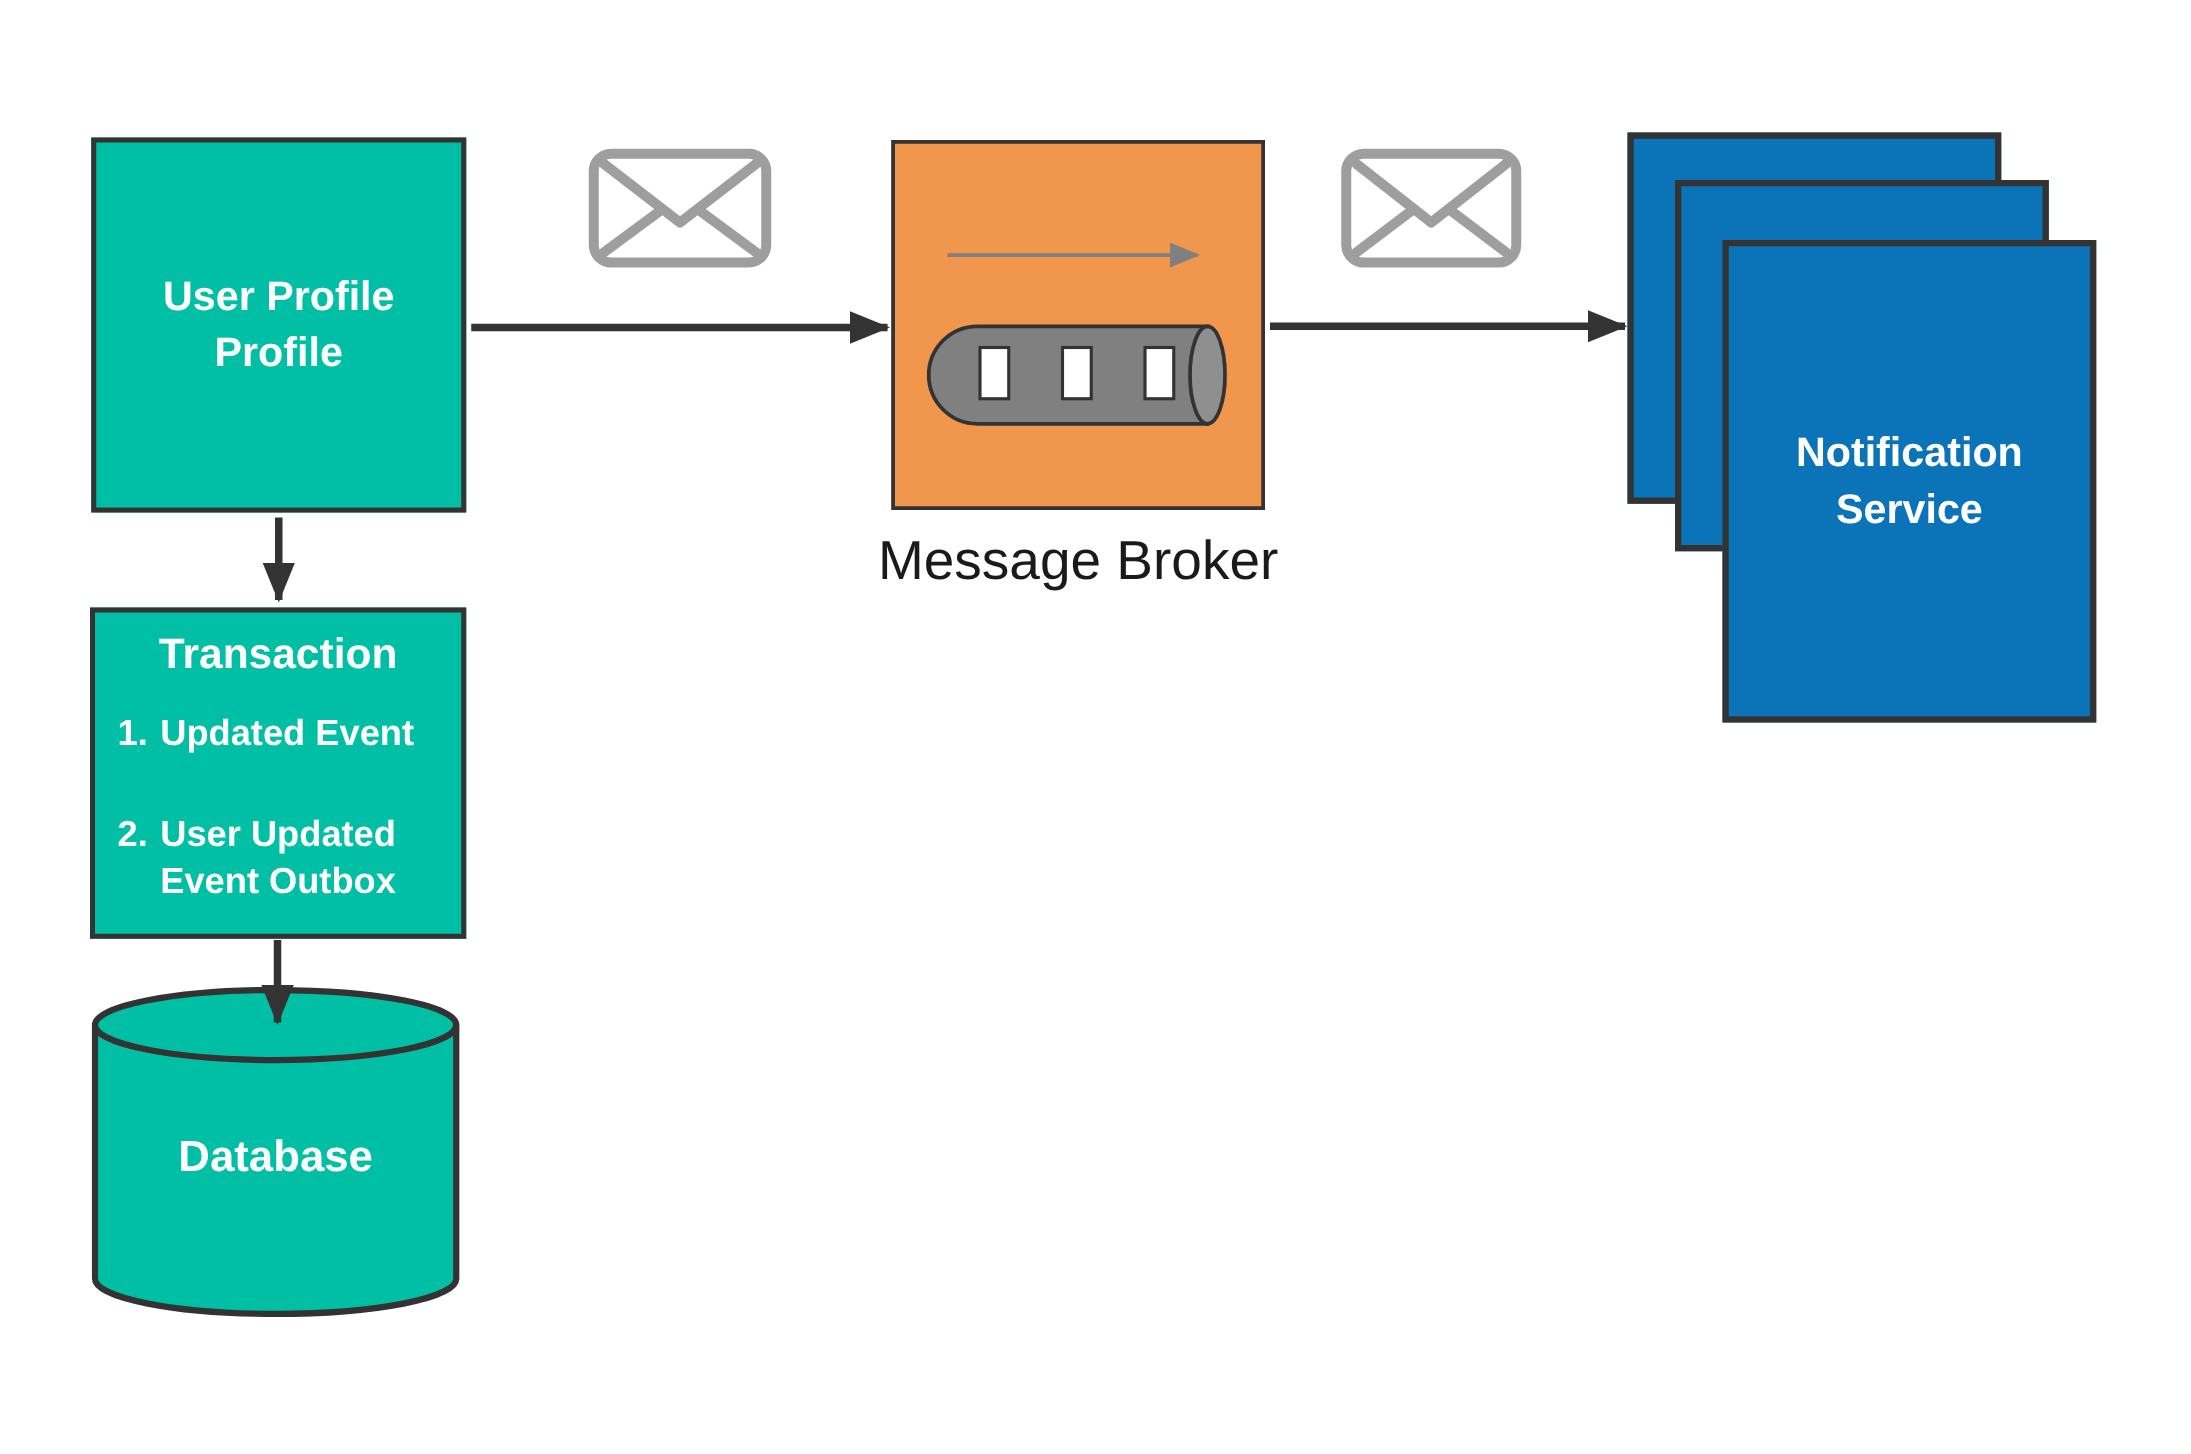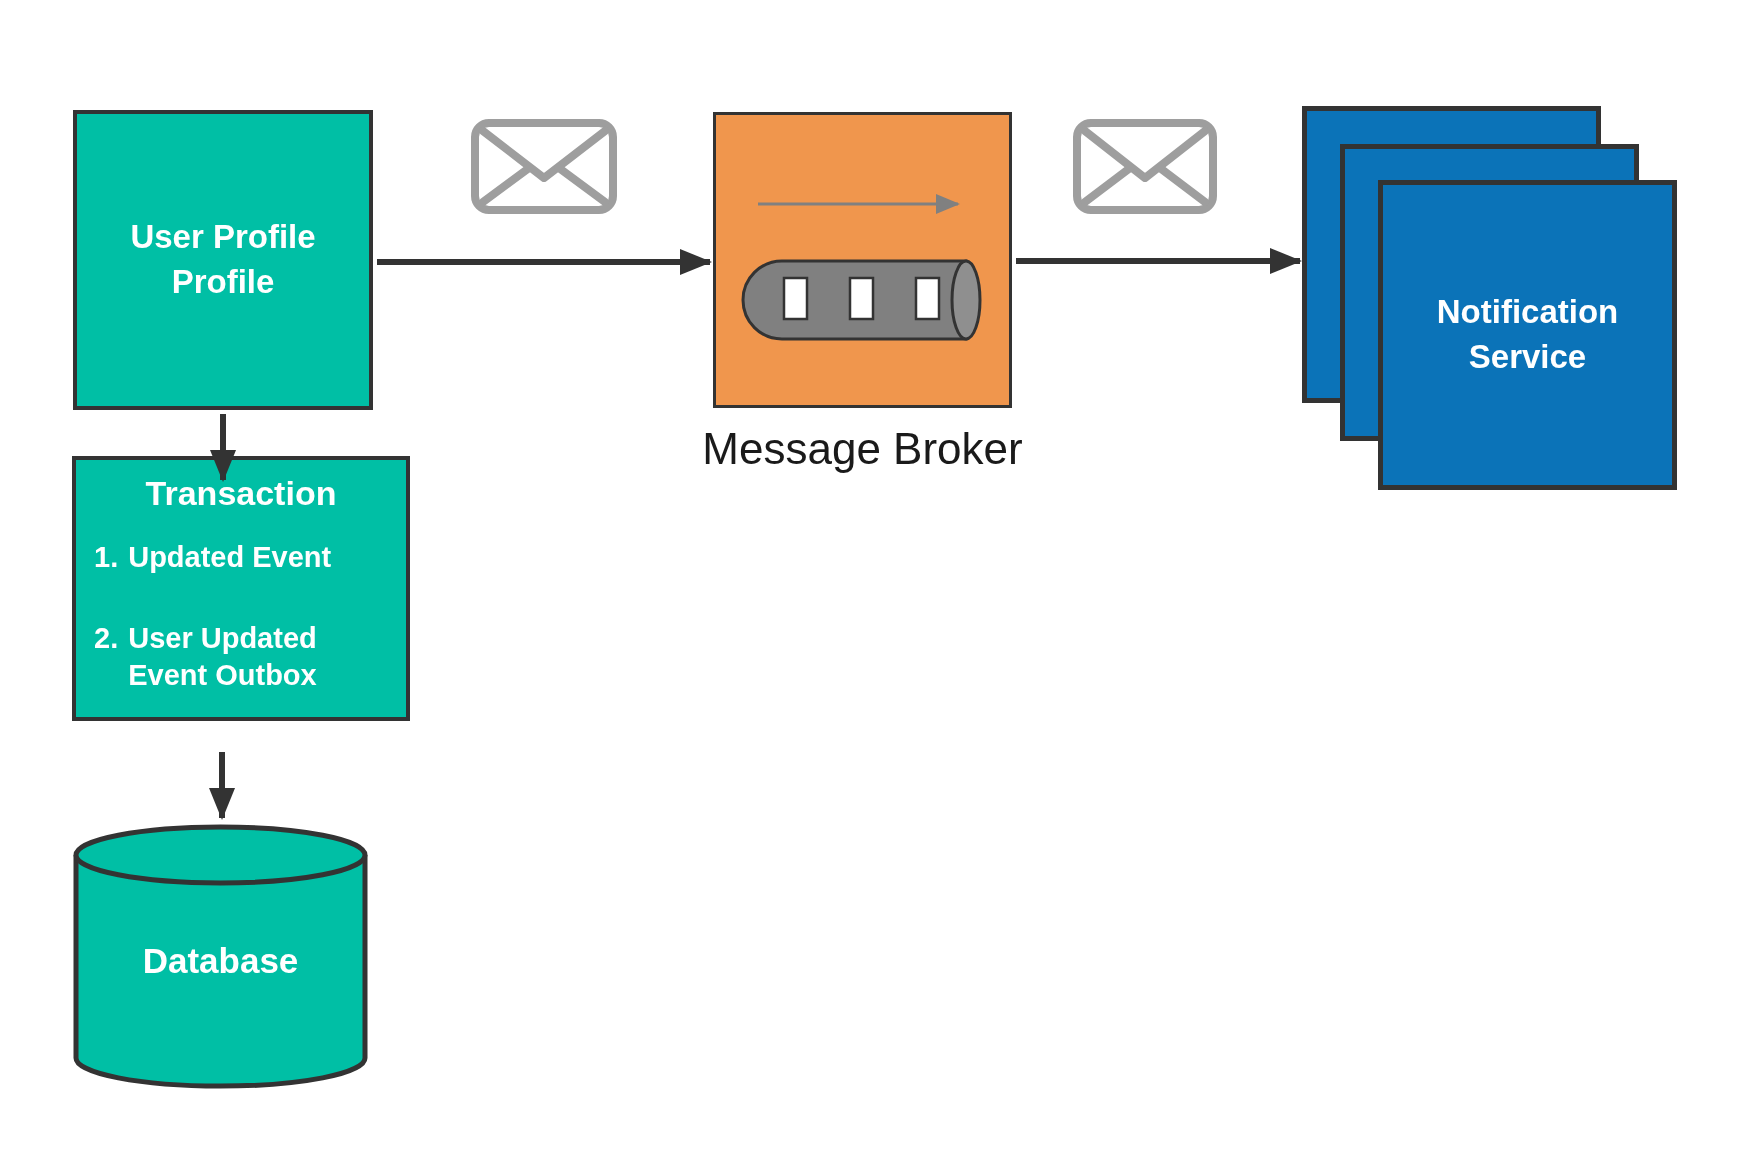--- a/index.html
+++ b/index.html
@@ -17,43 +17,43 @@
   .teal-box{background:var(--teal);border:4px solid var(--border);}
   .orange-box{background:var(--orange);border:3px solid var(--border);}
   .blue-box{background:var(--blue);border:5px solid var(--border);}
   .box-label{
     color:var(--white);font-weight:bold;font-size:33px;line-height:1.35;
     text-align:center;padding:0 18px;
   }
   
   .user-profile{left:73px;top:110px;width:300px;height:300px;}
   
-  .transaction{left:72px;top:456px;width:338px;height:265px;display:block;}
+  .transaction{left:72px;top:486px;width:301px;height:265px;display:block;}
   .tx-title{color:var(--white);font-weight:bold;font-size:34px;text-align:center;margin-top:14px;}
   .tx-item{display:flex;color:var(--white);font-weight:bold;font-size:29px;line-height:1.28;
            padding-left:18px;padding-right:10px;}
   .tx-item.first{margin-top:26px;}
   .tx-item.second{margin-top:44px;}
   .tx-num{flex:0 0 auto;margin-right:10px;}
   
-  .database{left:73px;top:823px;width:295px;height:267px;}
+  .database{left:73px;top:788px;width:295px;height:267px;}
   .db-label{
     position:absolute;left:0;top:118px;width:295px;text-align:center;
     color:var(--white);font-weight:bold;font-size:35px;
   }
   
   .broker{left:713px;top:112px;width:299px;height:296px;}
   .broker-label{
     left:663px;top:424px;width:399px;text-align:center;
     color:var(--label-dark);font-size:44px;font-weight:normal;
   }
   
   .notif-1{left:1302px;top:106px;width:299px;height:297px;}
   .notif-2{left:1340px;top:144px;width:299px;height:297px;}
-  .notif-3{left:1378px;top:180px;width:299px;height:310px;}
+  .notif-3{left:1378px;top:192px;width:299px;height:386px;}
   
   .env-left{left:470px;top:118px;}
   .env-right{left:1072px;top:118px;}
   .queue{left:740px;top:259px;}
   .connectors{left:0;top:0;pointer-events:none;}
   svg{display:block;}
   .env-body{fill:#ffffff;stroke:var(--icon-gray);stroke-width:8;}
   .env-line{fill:none;stroke:var(--icon-gray);stroke-width:8;stroke-linecap:round;stroke-linejoin:round;}
   .q-body{fill:var(--queue-gray);stroke:var(--border);stroke-width:3;}
   .q-cap{fill:var(--queue-cap);stroke:var(--border);stroke-width:3;}

